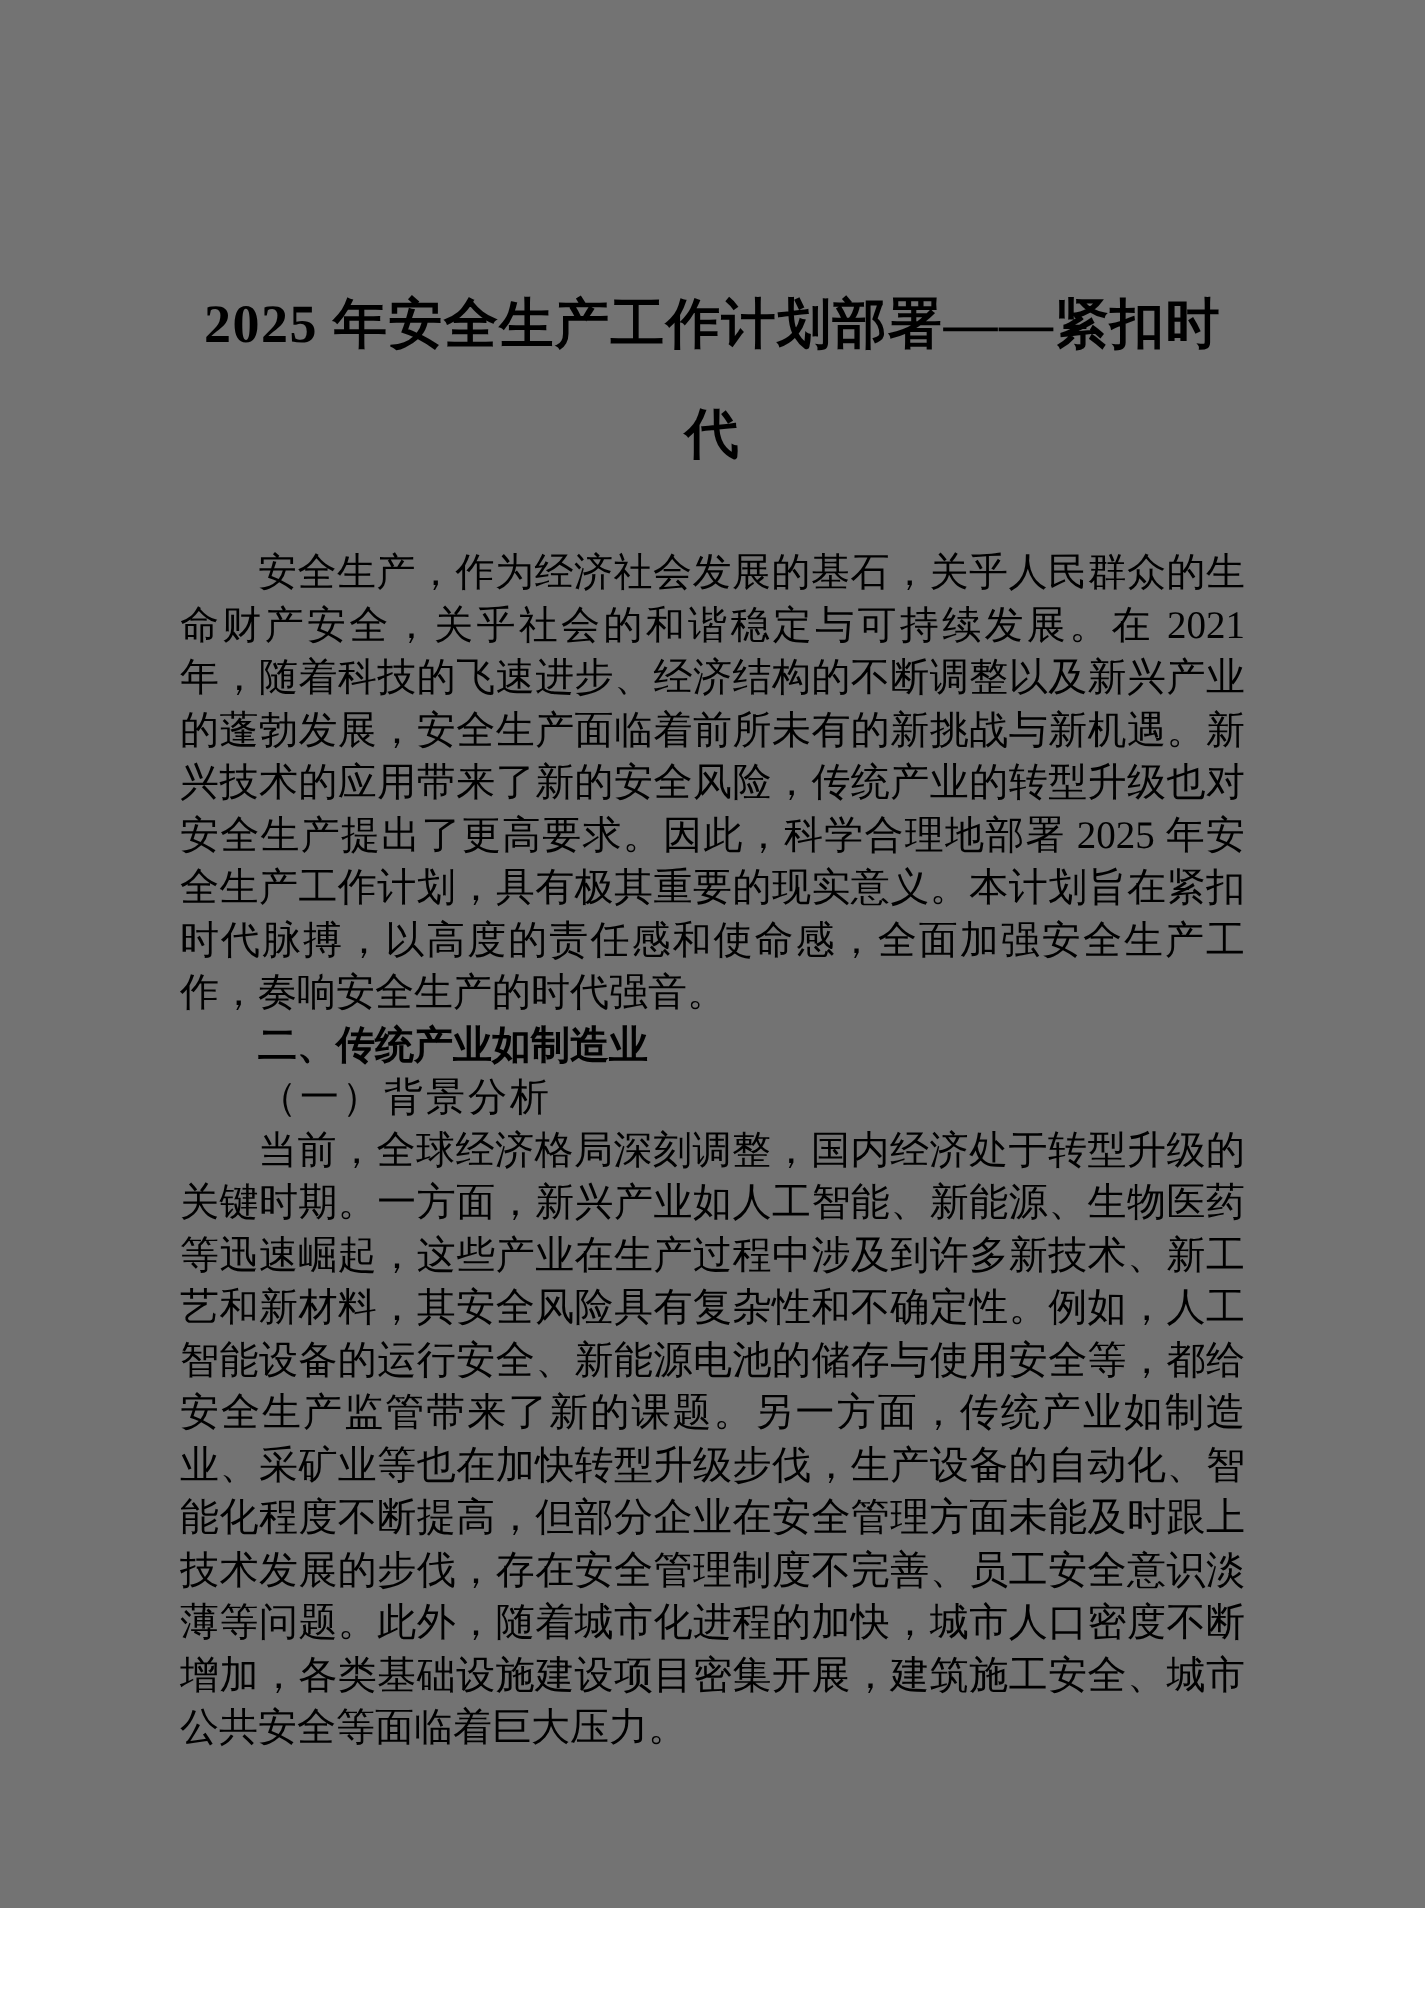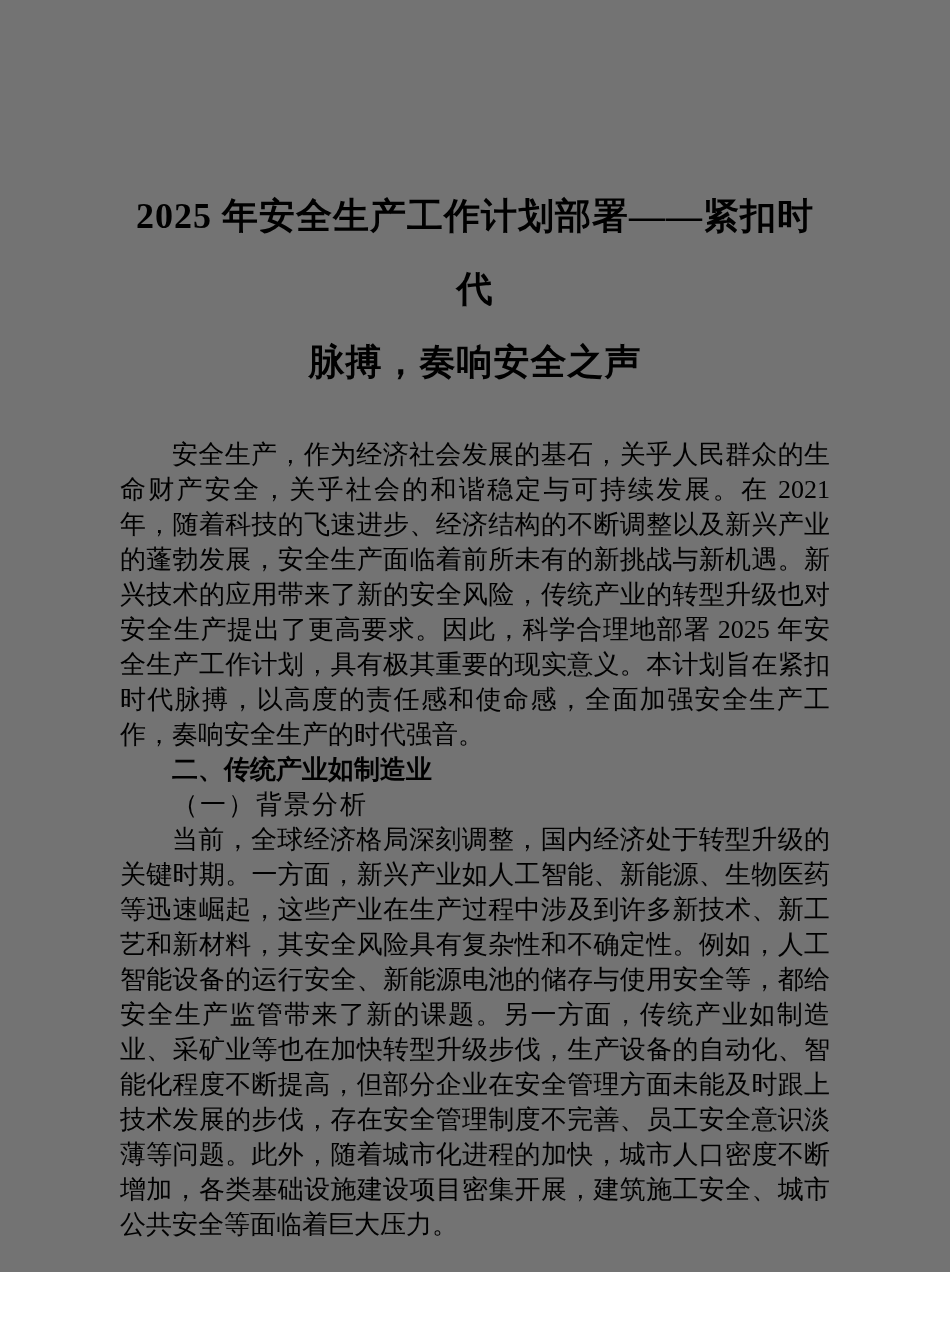--- a/index.html
+++ b/index.html
@@ -63,21 +63,20 @@
     line-height: 35px;
   }
 </style>
 </head>
 <body>
 
 <div class="page">
 
   <div class="doc-title">
     <div>2025 年安全生产工作计划部署——紧扣时代</div>
-    <div>脉搏，奏响安全之声</div>
   </div>
 
   <div class="doc-content">
 
 
     <p class="para">安全生产，作为经济社会发展的基石，关乎人民群众的生命财产安全，关乎社会的和谐稳定与可持续发展。在 2021 年，随着科技的飞速进步、经济结构的不断调整以及新兴产业的蓬勃发展，安全生产面临着前所未有的新挑战与新机遇。新兴技术的应用带来了新的安全风险，传统产业的转型升级也对安全生产提出了更高要求。因此，科学合理地部署 2025 年安全生产工作计划，具有极其重要的现实意义。本计划旨在紧扣时代脉搏，以高度的责任感和使命感，全面加强安全生产工作，奏响安全生产的时代强音。</p>
 
     <p class="h2">二、传统产业如制造业</p>
 
     <p class="h3">（一）背景分析</p>

